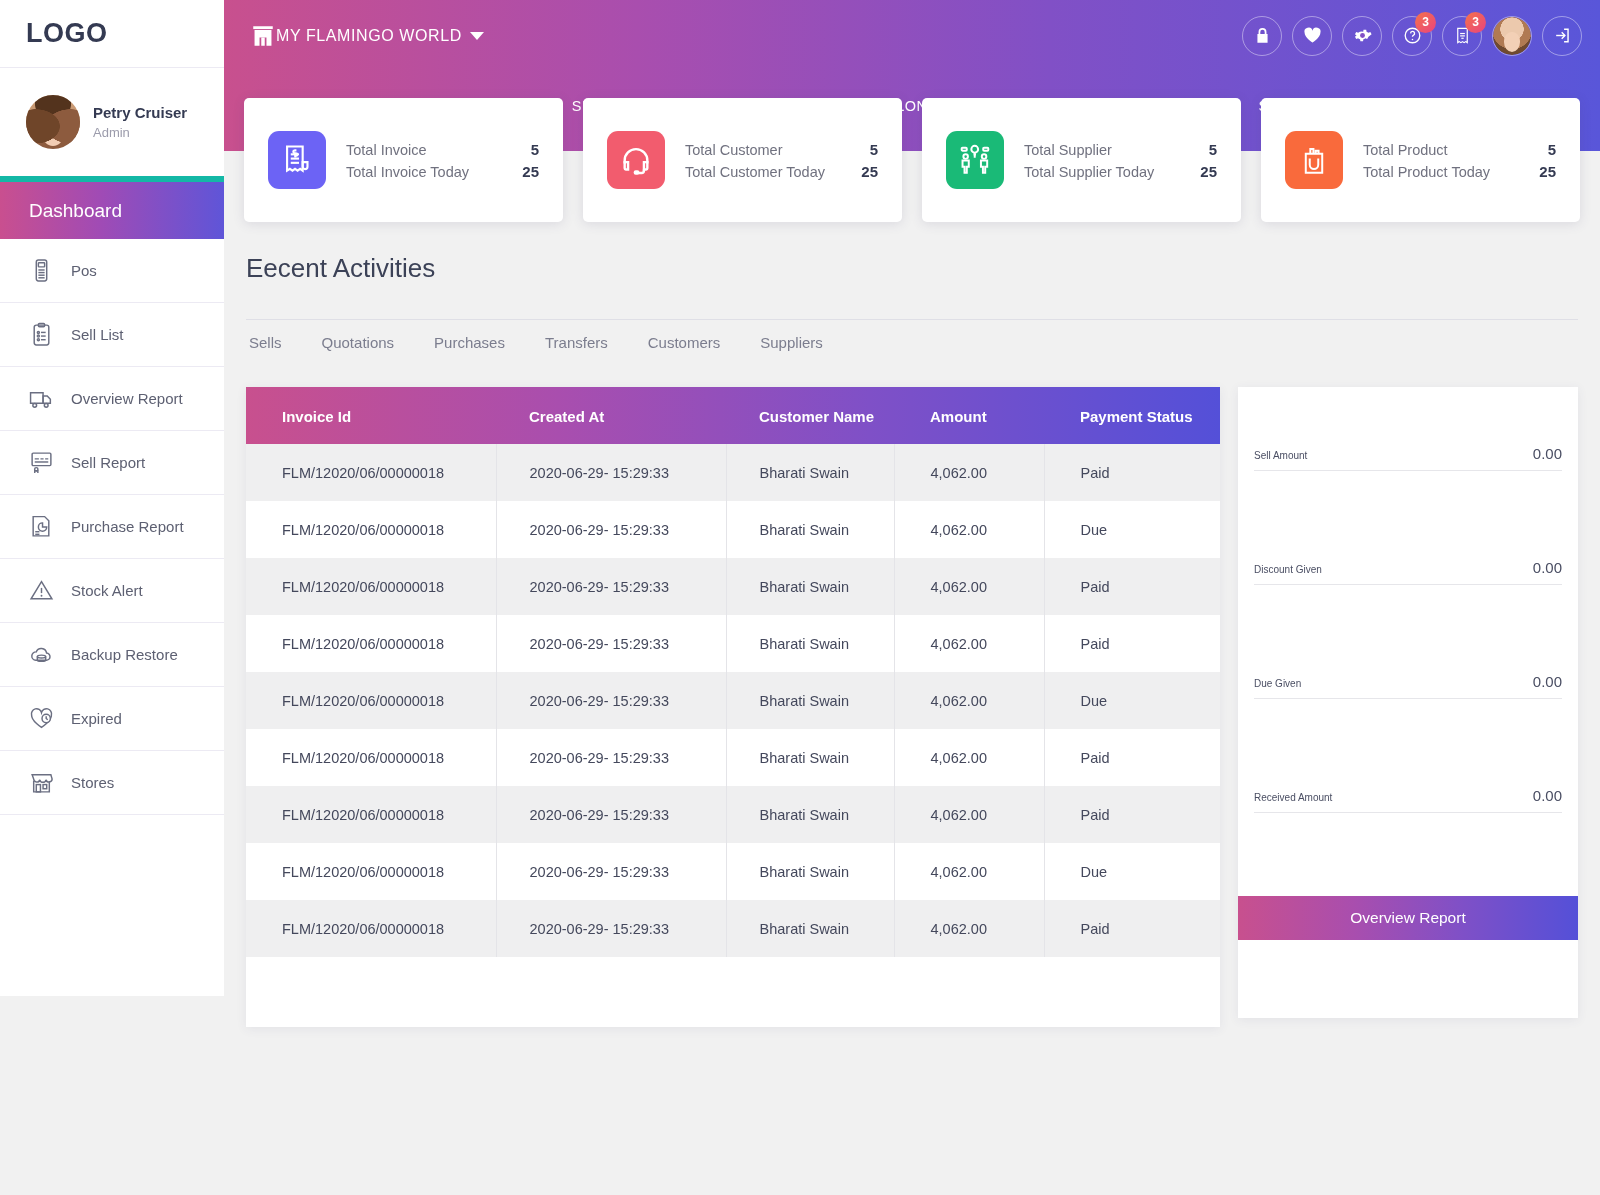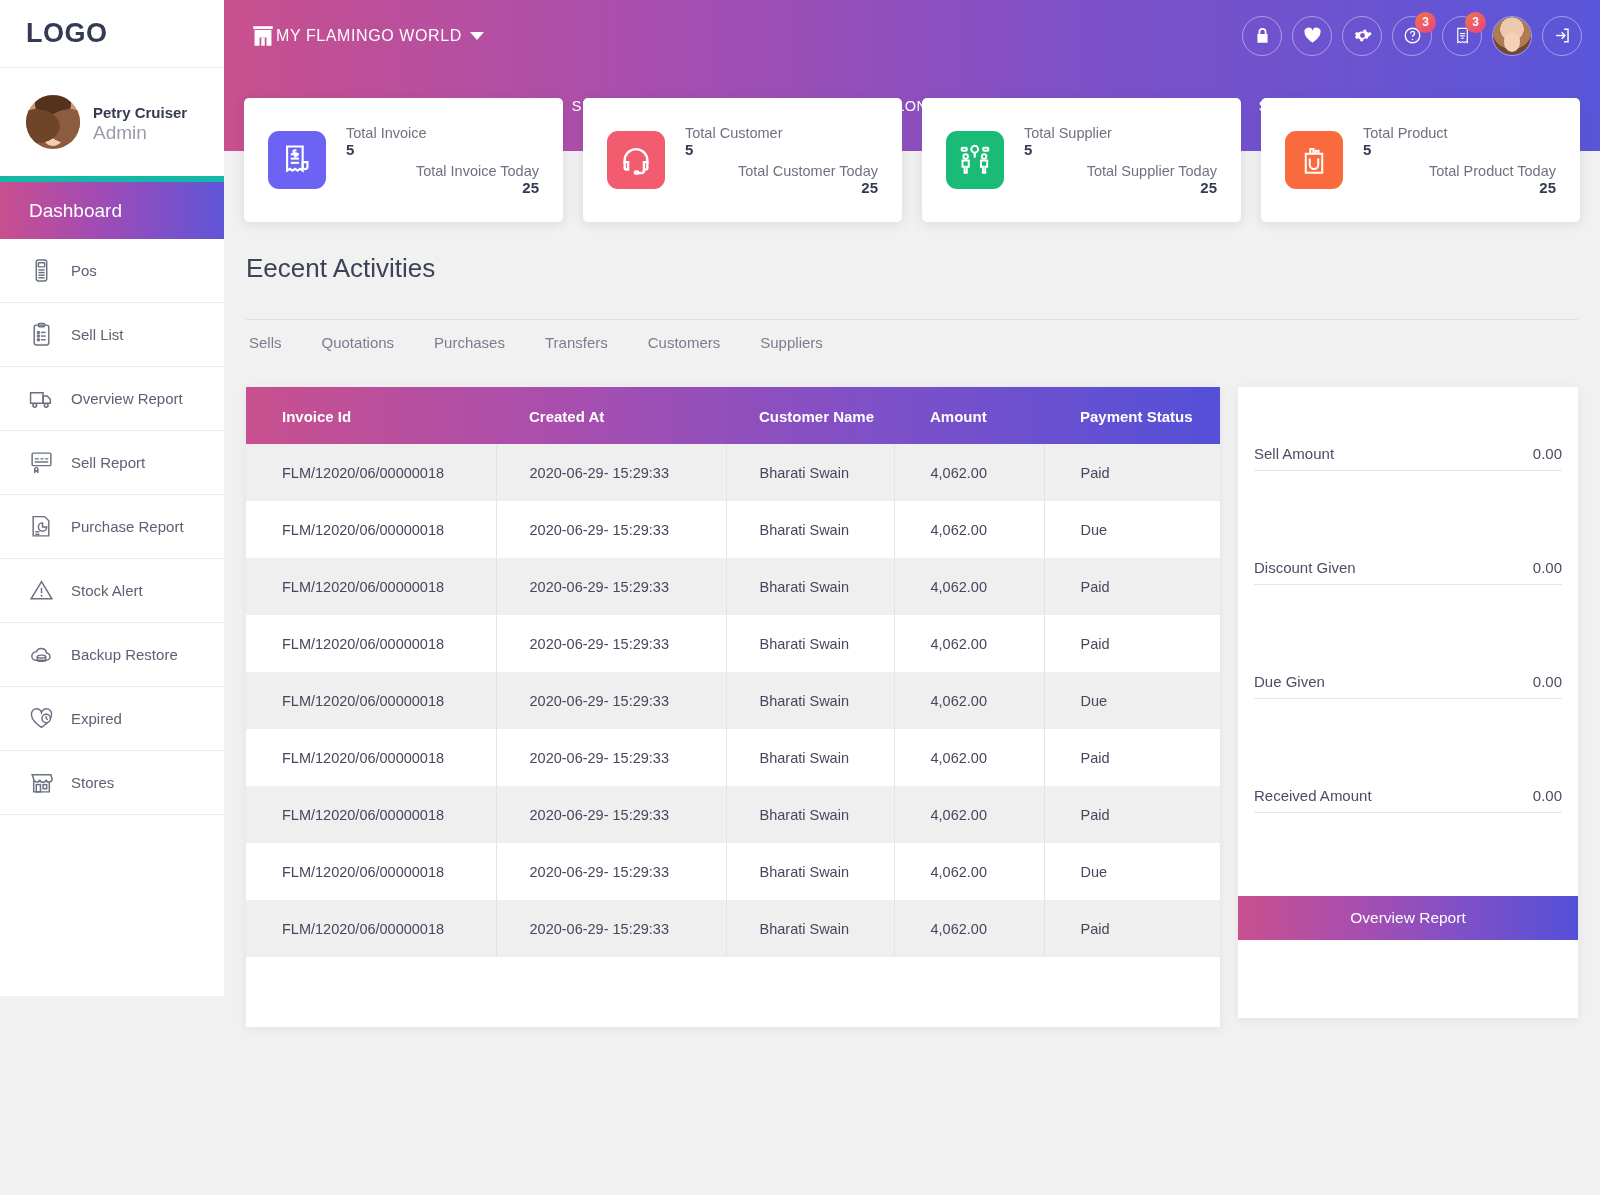--- a/index.html
+++ b/index.html
@@ -37,21 +37,21 @@
   }
   .avatar-lg::before {
     content: ""; position: absolute; left: 0; top: 0; width: 100%; height: 100%;
     background:
       radial-gradient(ellipse at 18% 58%, #6f4529 0 38%, transparent 39%),
       radial-gradient(ellipse at 82% 58%, #8d5b3e 0 38%, transparent 39%),
       radial-gradient(ellipse at 50% 14%, #53331d 0 46%, transparent 47%);
     z-index: 2;
   }
   .prof-name { font-size: 15px; font-weight: bold; color: #343a52; line-height: 20px; }
-  .prof-role { font-size: 19px; color: #9b9bab; line-height: 19px; }
+  .prof-role { font-size: 13px; color: #9b9bab; line-height: 19px; }
 
   .nav-active {
     height: 57px; display: flex; align-items: center; padding-left: 29px;
     background: linear-gradient(90deg, #c94f8f 0%, #a04bb5 45%, #5f55d8 100%);
     color: #fff; font-size: 19px;
   }
   .nav-item {
     height: 64px; display: flex; align-items: center; gap: 17px;
     padding-left: 28px; border-bottom: 1px solid #eceaf3; cursor: pointer;
   }
@@ -107,21 +107,21 @@
   
   .cards { display: flex; gap: 20px; padding: 0 20px; margin-top: -53px; position: relative; z-index: 3; }
   .card {
     flex: 1 1 0; background: #fff; border-radius: 5px; height: 124px;
     box-shadow: 0 2px 12px rgba(70,60,110,.13);
     display: flex; align-items: center; padding: 0 24px; gap: 20px;
   }
   .card-ico { width: 58px; height: 58px; border-radius: 11px; flex: 0 0 58px; display: flex; align-items: center; justify-content: center; }
   .card-ico svg { width: 34px; height: 34px; display: block; }
   .card-body { flex: 1 1 auto; }
-  .card-row { display: flex; justify-content: space-between; align-items: baseline; flex-direction: column; }
+  .card-row { display: flex; justify-content: space-between; align-items: baseline; }
   .card-row + .card-row { margin-top: 5px; align-items: flex-end; }
   .card-lbl { font-size: 14.5px; color: #70717f; }
   .card-val { font-size: 15px; font-weight: bold; color: #343a52; }
 
   
   .sec-title { font-size: 26px; color: #3c4257; padding: 31px 0 0 22px; font-weight: 500; }
   .tabs-wrap { margin: 35px 22px 16px 22px; border-top: 1px solid #dfdfe6; }
   .tabs { display: flex; gap: 0; padding-top: 14px; }
   .tab { font-size: 15px; color: #7b7d8e; padding: 0 20px; cursor: pointer; }
   .tab:first-child { padding-left: 3px; }
@@ -156,21 +156,21 @@
   .st-due  { color: #f22f2f; }
 
   .summary {
     flex: 1 1 auto; background: #fff; box-shadow: 0 2px 10px rgba(70,60,110,.08);
     padding: 58px 16px 0 16px; min-height: 631px; position: relative;
   }
   .sum-row {
     display: flex; justify-content: space-between; align-items: baseline;
     border-bottom: 1px solid #e6e6ea; padding-bottom: 8px; margin-bottom: 88px;
   }
-  .sum-lbl { font-size: 15px; color: #4a4e63; }
+  .sum-lbl { font-size: 10px; color: #4a4e63; }
   .sum-val { font-size: 15px; color: #4a4e63; }
   .ov-btn {
     position: absolute; left: 0; right: 0; bottom: 78px; height: 44px;
     background: linear-gradient(90deg, #c8508e 0%, #a94eae 34%, #7f50c7 66%, #5450d8 100%);
     color: #fff; font-size: 15.5px; display: flex; align-items: center; justify-content: center; cursor: pointer;
   }
 </style>
 </head>
 <body>
 

